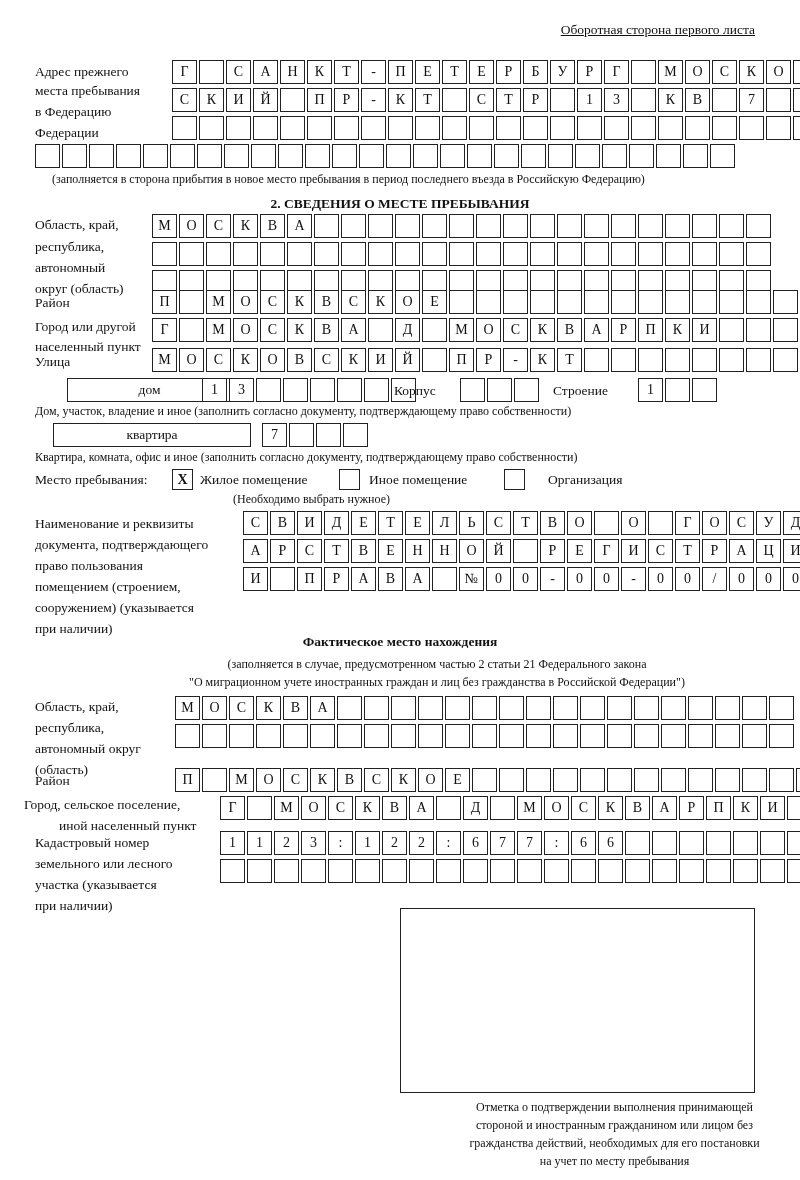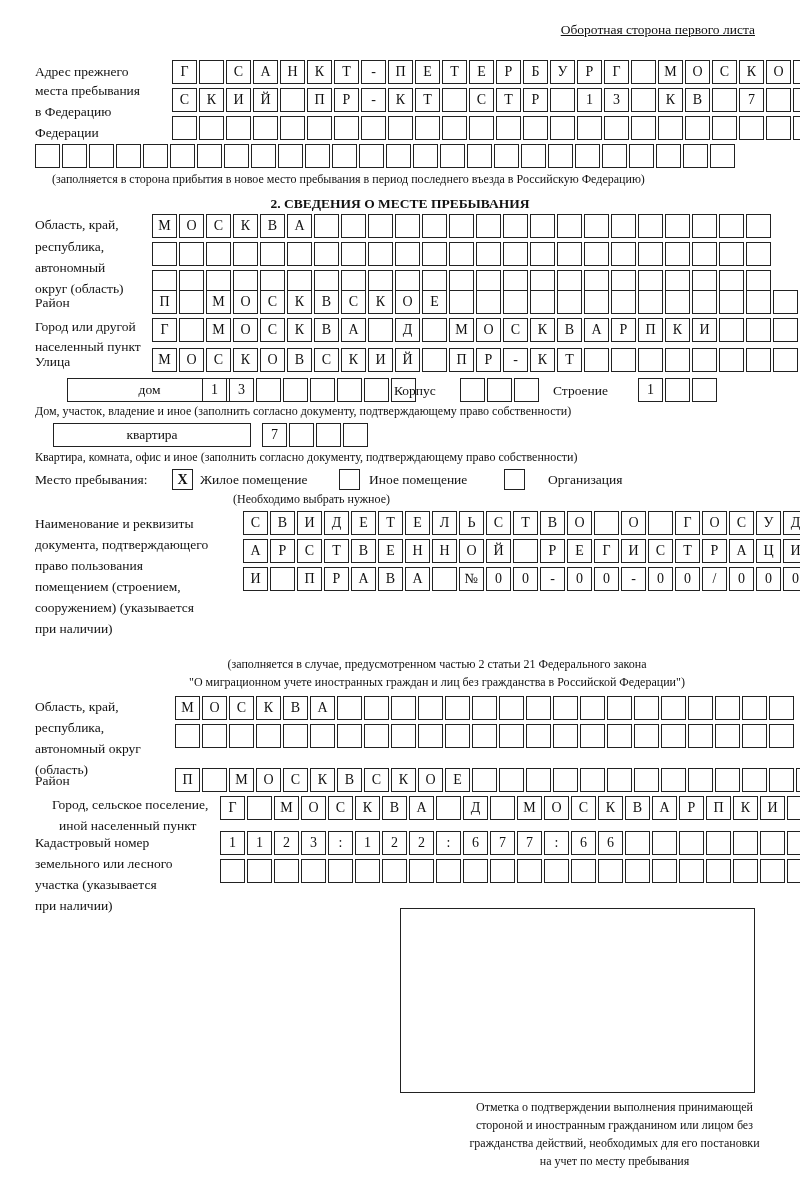--- a/index.html
+++ b/index.html
@@ -493,20 +493,21 @@
       <div class="cell">0</div>
       <div class="cell">-</div>
       <div class="cell">0</div>
       <div class="cell">0</div>
       <div class="cell">/</div>
       <div class="cell">0</div>
       <div class="cell">0</div>
       <div class="cell">0</div>
     </div>
 
+  <div class="sectitle" style="top:634px;">Фактическое место нахождения</div>
   <div class="t small center" style="left:0; top:657px; width:800px;">(заполняется в случае, предусмотренном частью 2 статьи 21 Федерального закона</div>
   <div class="t small center" style="left:0; top:675px; width:800px;">"О миграционном учете иностранных граждан и лиц без гражданства в Российской Федерации")</div>
 
   <div class="t" style="left:35px; top:698px;">Область, край,</div>
   <div class="t" style="left:35px; top:719px;">республика,</div>
   <div class="t" style="left:35px; top:740px;">автономный округ</div>
   <div class="t" style="left:35px; top:761px;">(область)</div>
 
   <div class="row" id="al-region-0" style="left:175px; top:696px;">
       <div class="cell">М</div>
@@ -580,21 +581,21 @@
       <div class="cell"></div>
       <div class="cell"></div>
       <div class="cell"></div>
       <div class="cell"></div>
       <div class="cell"></div>
       <div class="cell"></div>
       <div class="cell"></div>
       <div class="cell"></div>
     </div>
 
-  <div class="t" style="left:52px; top:796px;">Город, сельское поселение,</div>
+  <div class="t" style="left:24px; top:796px;">Город, сельское поселение,</div>
   <div class="t" style="left:35px; top:817px;margin-left:24px;">иной населенный пункт</div>
   <div class="row" id="al-city" style="left:220px; top:796px;">
       <div class="cell">Г</div>
       <div class="cell"></div>
       <div class="cell">М</div>
       <div class="cell">О</div>
       <div class="cell">С</div>
       <div class="cell">К</div>
       <div class="cell">В</div>
       <div class="cell">А</div>

